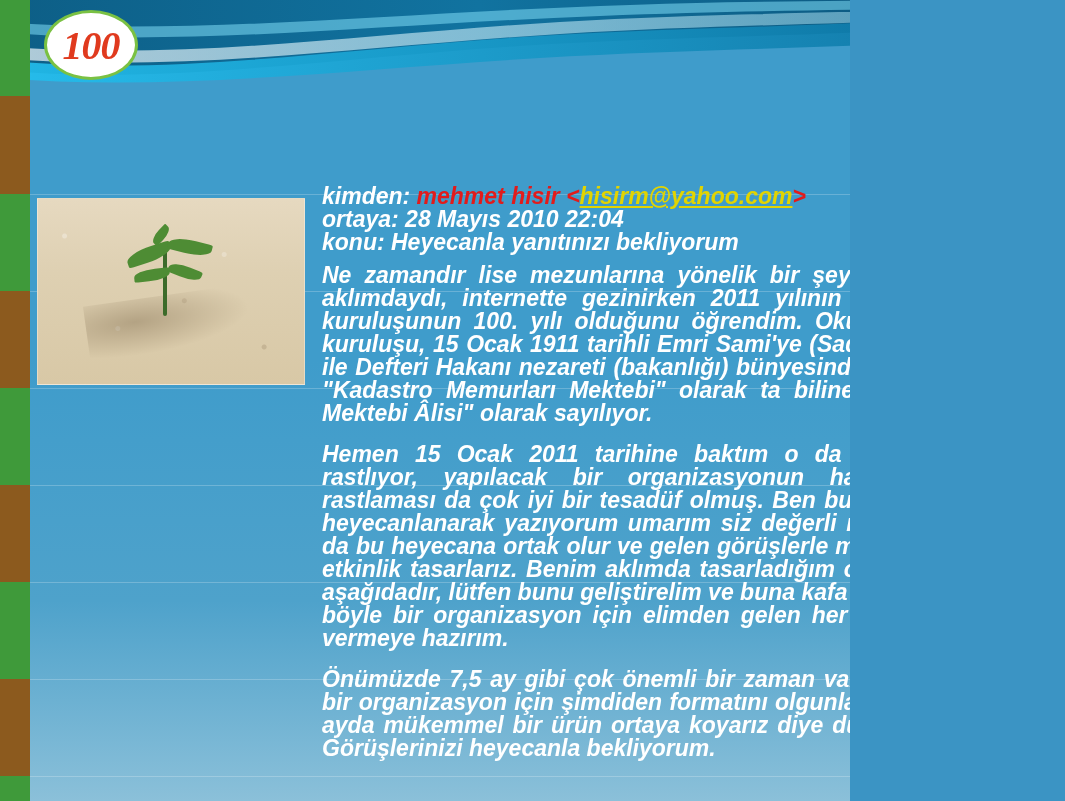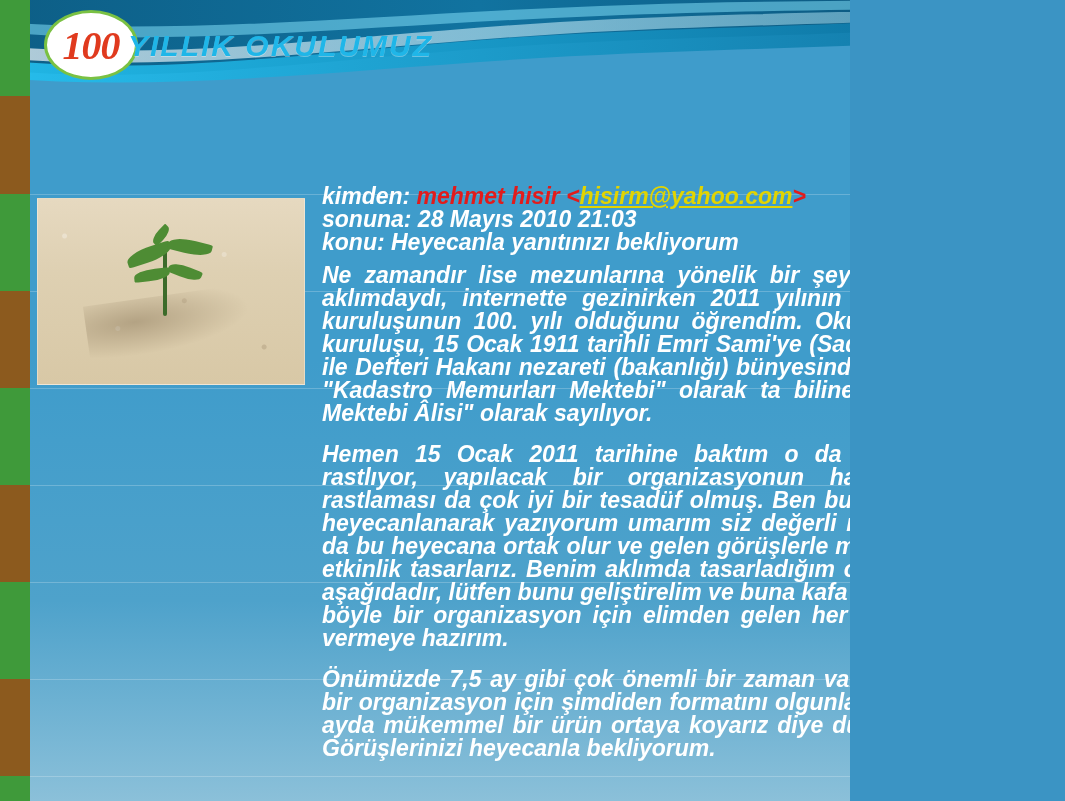--- a/index.html
+++ b/index.html
@@ -294,21 +294,20 @@
       <path d="M0,96 L0,70 C160,86 330,58 520,46 C720,33 900,38 1065,16 L1065,96 Z" fill="#3f9ccb"></path>
       <path d="M0,60 C170,78 340,48 540,36 C740,24 900,28 1065,6 L1065,30 C900,50 740,46 540,58 C340,70 170,92 0,78 Z" fill="url(#wave1)" opacity=".9"></path>
       <path d="M0,46 C180,62 360,34 560,22 C760,10 900,16 1065,0 L1065,10 C900,26 760,22 560,34 C360,46 180,74 0,58 Z" fill="url(#wave2)" opacity=".8"></path>
       <path d="M0,22 C180,36 380,14 600,6 C800,-2 920,4 1065,-6 L1065,2 C920,12 800,8 600,16 C380,24 180,48 0,32 Z" fill="#7fdcf5" opacity=".55"></path>
     </svg>
 
     <div class="logo-100">
       <span>100</span>
     </div>
 
-    <div class="banner-title">YILLIK OKULUMUZ</div>
 
     <div class="crest">
       <div class="crest-ring"></div>
       <div class="crest-top">ÇANKAYA TAPU KADASTRO</div>
       <svg class="crest-emblem" width="40" height="32" viewBox="0 0 40 32" xmlns="http://www.w3.org/2000/svg">
         <path d="M20 2 L34 10 L20 18 L6 10 Z" fill="none" stroke="#123d5c" stroke-width="1.6"></path>
         <path d="M20 18 L20 30" stroke="#123d5c" stroke-width="1.6"></path>
         <path d="M8 24 L32 24" stroke="#123d5c" stroke-width="1.4"></path>
         <circle cx="20" cy="10" r="2.4" fill="#123d5c"></circle>
       </svg>
@@ -331,22 +330,22 @@
 
   <div class="letter">
 
     <p class="hdr">
       <span>kimden:</span>
       <span class="from-name">mehmet hisir</span>
       <span class="angle">&lt;</span><span class="from-email">hisirm@yahoo.com</span><span class="angle">&gt;</span>
     </p>
 
     <p class="hdr">
-      <span>sonuna:</span>
-      <span>28 Mayıs 2010 21:03</span>
+      <span>ortaya:</span>
+      <span>28 Mayıs 2010 22:04</span>
     </p>
 
     <p class="hdr" style="margin-bottom:10px">
       <span>konu:</span>
       <span>Heyecanla yanıtınızı bekliyorum</span>
     </p>
 
 
     <p>Ne zamandır lise mezunlarına yönelik bir şey yapma fikri aklımdaydı, internette gezinirken 2011 yılının okulumuzun kuruluşunun 100. yılı olduğunu öğrendim. Okulumuzun ilk kuruluşu, 15 Ocak 1911 tarihli Emri Sami'ye (Sadrazam Emri) ile Defteri Hakanı nezareti (bakanlığı) bünyesinde İstanbul'da "Kadastro Memurları Mektebi" olarak ta bilinen "Kadastro Mektebi Âlisi" olarak sayılıyor.</p>
     <p>Hemen 15 Ocak 2011 tarihine baktım o da cumartesiye rastlıyor, yapılacak bir organizasyonun hafta sonuna rastlaması da çok iyi bir tesadüf olmuş. Ben bu satırları çok heyecanlanarak yazıyorum umarım siz değerli mezunlarımız da bu heyecana ortak olur ve gelen görüşlerle mükemmel bir etkinlik tasarlarız. Benim aklımda tasarladığım organizasyon aşağıdadır, lütfen bunu geliştirelim ve buna kafa yoralım. Ben böyle bir organizasyon için elimden gelen her türlü katkıyı vermeye hazırım.</p>

